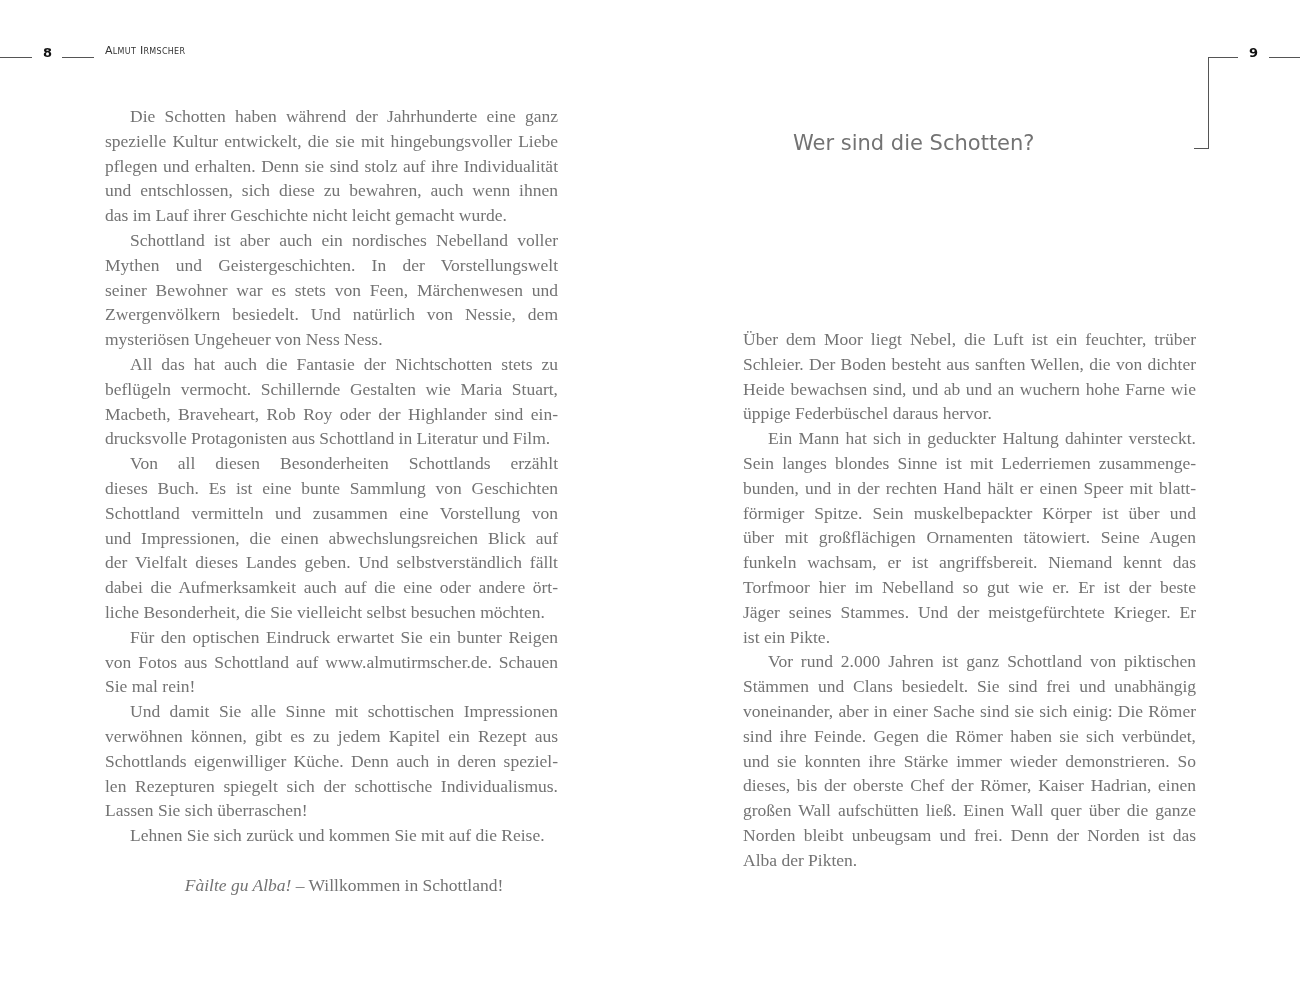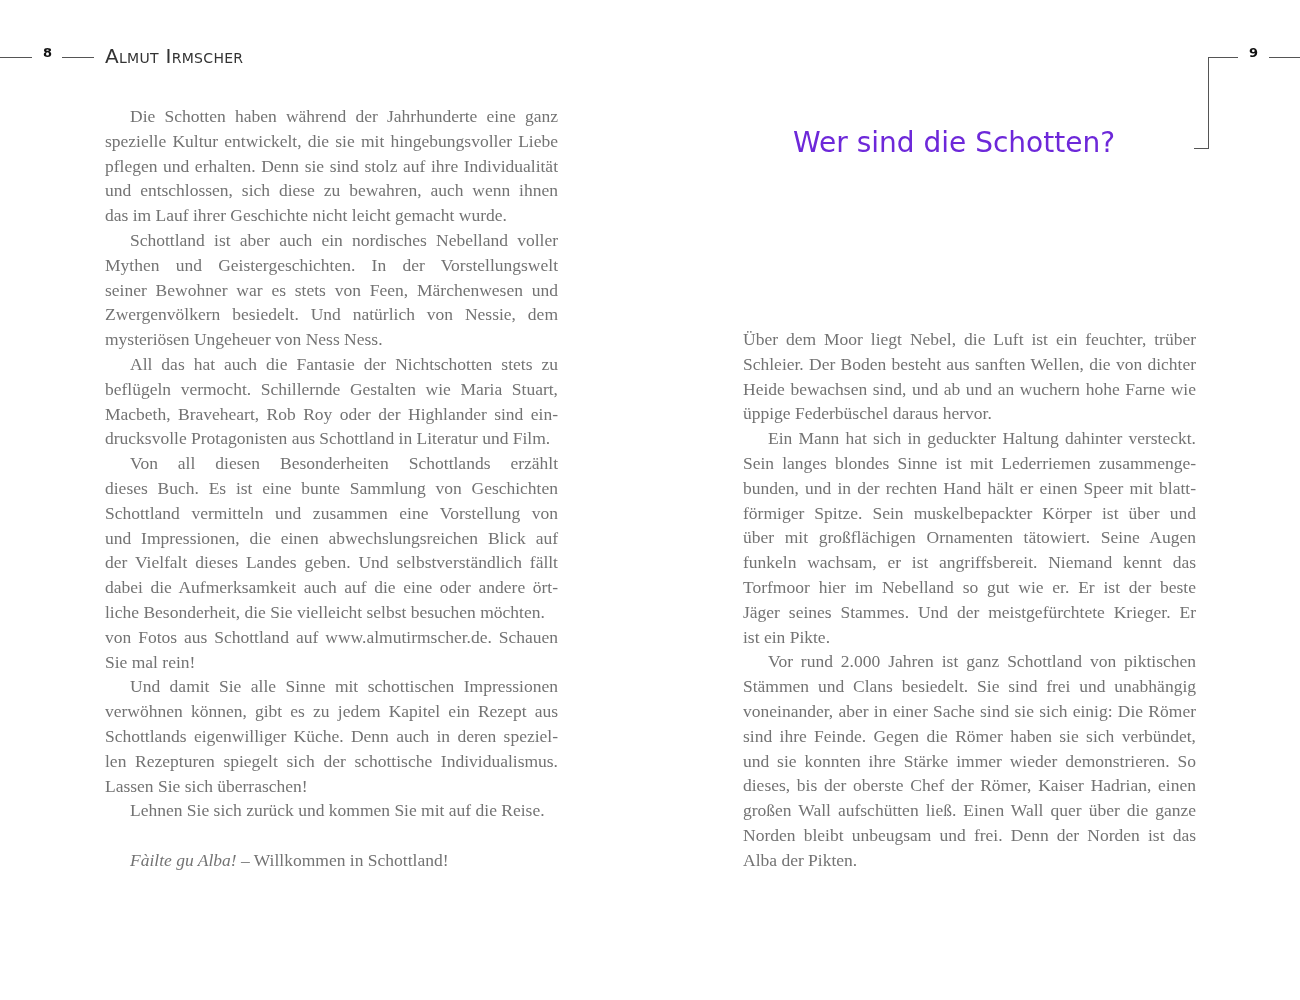--- a/index.html
+++ b/index.html
@@ -1,32 +1,32 @@
 <!DOCTYPE html>
 <html><head>
 <meta charset="utf-8">
 <style>
   html, body { margin: 0; padding: 0; background: #ffffff; }
   body { width: 1300px; height: 1000px; position: relative; overflow: hidden; color: #1c1c1c; }
   .hdr-line { position: absolute; height: 1px; background: #555; }
   .page-num { position: absolute; font-family: "DejaVu Sans", sans-serif; font-weight: bold; font-size: 13px; color: #111; }
-  .running-head { position: absolute; left: 105px; top: 44px; font-family: "DejaVu Sans", sans-serif; font-size: 20px; color: #333; letter-spacing: 0.3px; font-variant: small-caps; }
+  .running-head { position: absolute; left: 105px; top: 44px; font-family: "DejaVu Sans", sans-serif; font-size: 11px; color: #333; letter-spacing: 0.3px; font-variant: small-caps; }
   .corner-v { position: absolute; left: 1208px; top: 57px; width: 1px; height: 92px; background: #555; }
   .corner-h1 { position: absolute; left: 1208px; top: 57px; width: 30px; height: 1px; background: #555; }
   .corner-h2 { position: absolute; left: 1194px; top: 148px; width: 15px; height: 1px; background: #555; }
-  .chapter-title { position: absolute; left: 793px; top: 128px; font-family: "DejaVu Sans", sans-serif; font-size: 28px; line-height: 30px; color: #6d28d9; }
+  .chapter-title { position: absolute; left: 793px; top: 128px; font-family: "DejaVu Sans", sans-serif; font-size: 21px; line-height: 30px; color: #737373; }
   .chapter-title div { white-space: nowrap; }
   .col { position: absolute; font-family: "Liberation Serif", serif; font-size: 17.5px; line-height: 24.8px; color: #737373; }
   .col.left { left: 105px; top: 104px; width: 453px; }
   .col.right { left: 743px; top: 327px; width: 453px; }
   .line { display: block; text-align: justify; text-align-last: justify; white-space: nowrap; height: 24.8px; }
   .line.last { text-align-last: left; }
   .line.indent { padding-left: 25px; }
   .gap { height: 24.8px; }
-  .motto { display: block; padding-left: 25px; white-space: nowrap; }
+  .motto { display: block; padding-left: 25px; white-space: nowrap; text-align: center; }
   .motto em { font-style: italic; }
 </style>
 </head>
 <body>
 
 <div class="hdr-line" style="left:0; top:57px; width:32px;"></div>
 <div class="page-num" style="left:43px; top:45px;">8</div>
 <div class="hdr-line" style="left:62px; top:57px; width:32px;"></div>
 <div class="running-head">Almut Irmscher</div>
 
@@ -64,20 +64,21 @@
     <div>
       <span class="line indent">Von all diesen Besonderheiten Schottlands erzählt</span>
       <span class="line">dieses Buch. Es ist eine bunte Sammlung von Geschichten</span>
       <span class="line">Schottland vermitteln und zusammen eine Vorstellung von</span>
       <span class="line">und Impressionen, die einen abwechslungsreichen Blick auf</span>
       <span class="line">der Vielfalt dieses Landes geben. Und selbstverständlich fällt</span>
       <span class="line">dabei die Aufmerksamkeit auch auf die eine oder andere ört-</span>
       <span class="line last">liche Besonderheit, die Sie vielleicht selbst besuchen möchten.</span>
     </div>
     <div>
+      <span class="line indent">Für den optischen Eindruck erwartet Sie ein bunter Reigen</span>
       <span class="line">von Fotos aus Schottland auf www.almutirmscher.de. Schauen</span>
       <span class="line last">Sie mal rein!</span>
     </div>
     <div>
       <span class="line indent">Und damit Sie alle Sinne mit schottischen Impressionen</span>
       <span class="line">verwöhnen können, gibt es zu jedem Kapitel ein Rezept aus</span>
       <span class="line">Schottlands eigenwilliger Küche. Denn auch in deren speziel-</span>
       <span class="line">len Rezepturen spiegelt sich der schottische Individualismus.</span>
       <span class="line last">Lassen Sie sich überraschen!</span>
     </div>

